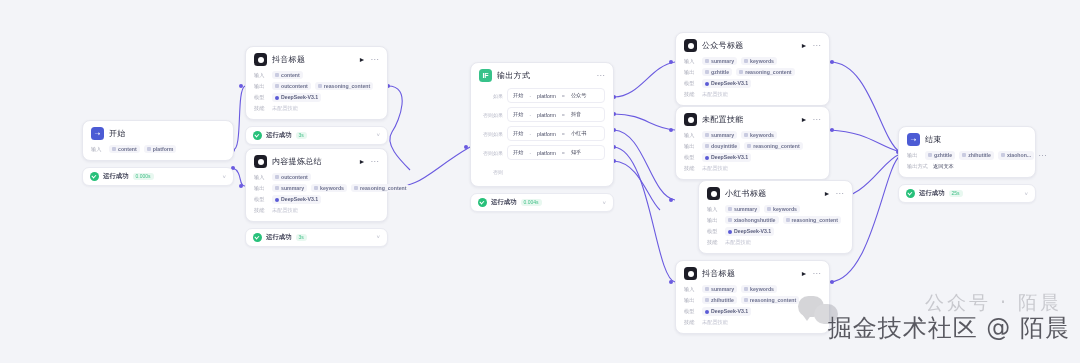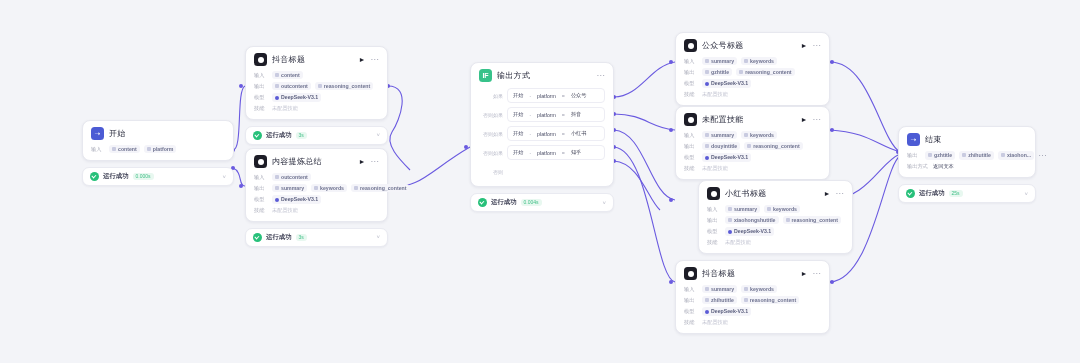--- a/index.html
+++ b/index.html
@@ -564,14 +564,23 @@
       </div>
     </div>
     <div class="status" style="margin-top:6px;">
       <span class="check"></span>
       <span class="stxt">运行成功</span>
       <span class="badge">25s</span>
       <span class="chev">˅</span>
     </div>
   </div>
 
+  <div class="wmwrap">
+    <div class="wmlogo">
+      <i class="b1"></i>
+        <i class="b2"></i>
+        <i class="t1"></i>
+    </div>
+    <div class="wm1">公众号 · 陌晨</div>
+    <div class="wm2">掘金技术社区 @ 陌晨</div>
+  </div>
 
 </div>
 
 </body></html>

